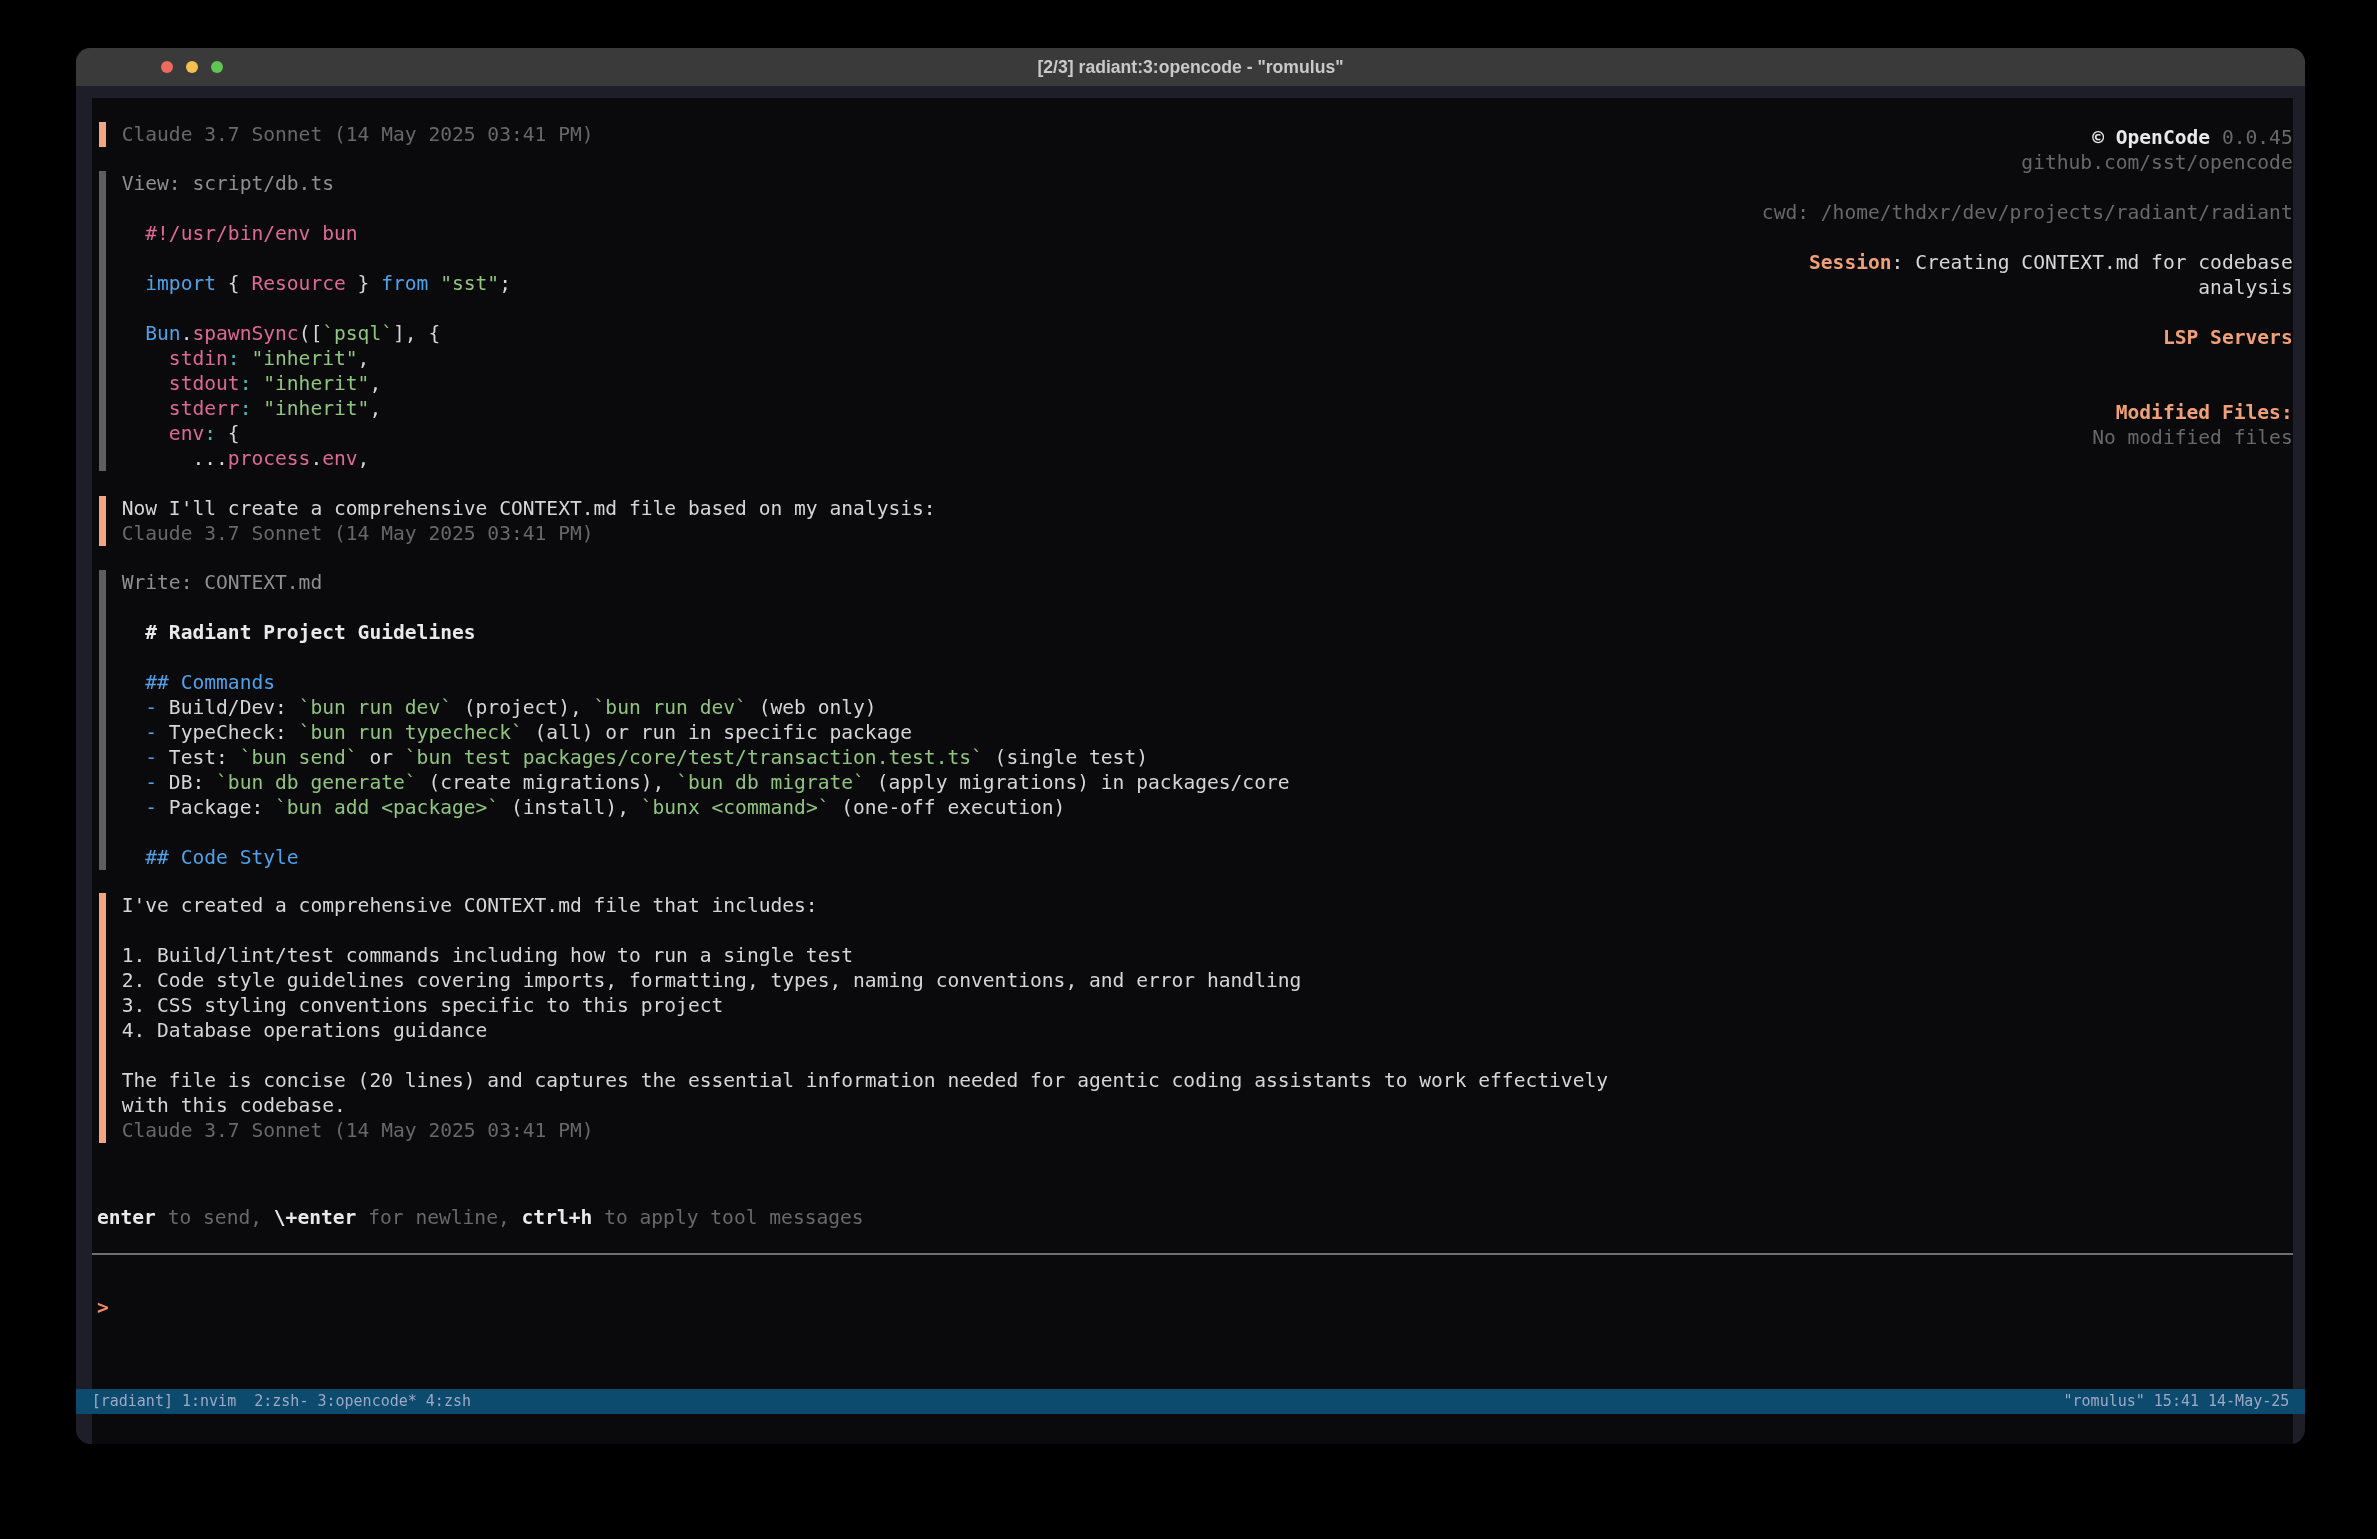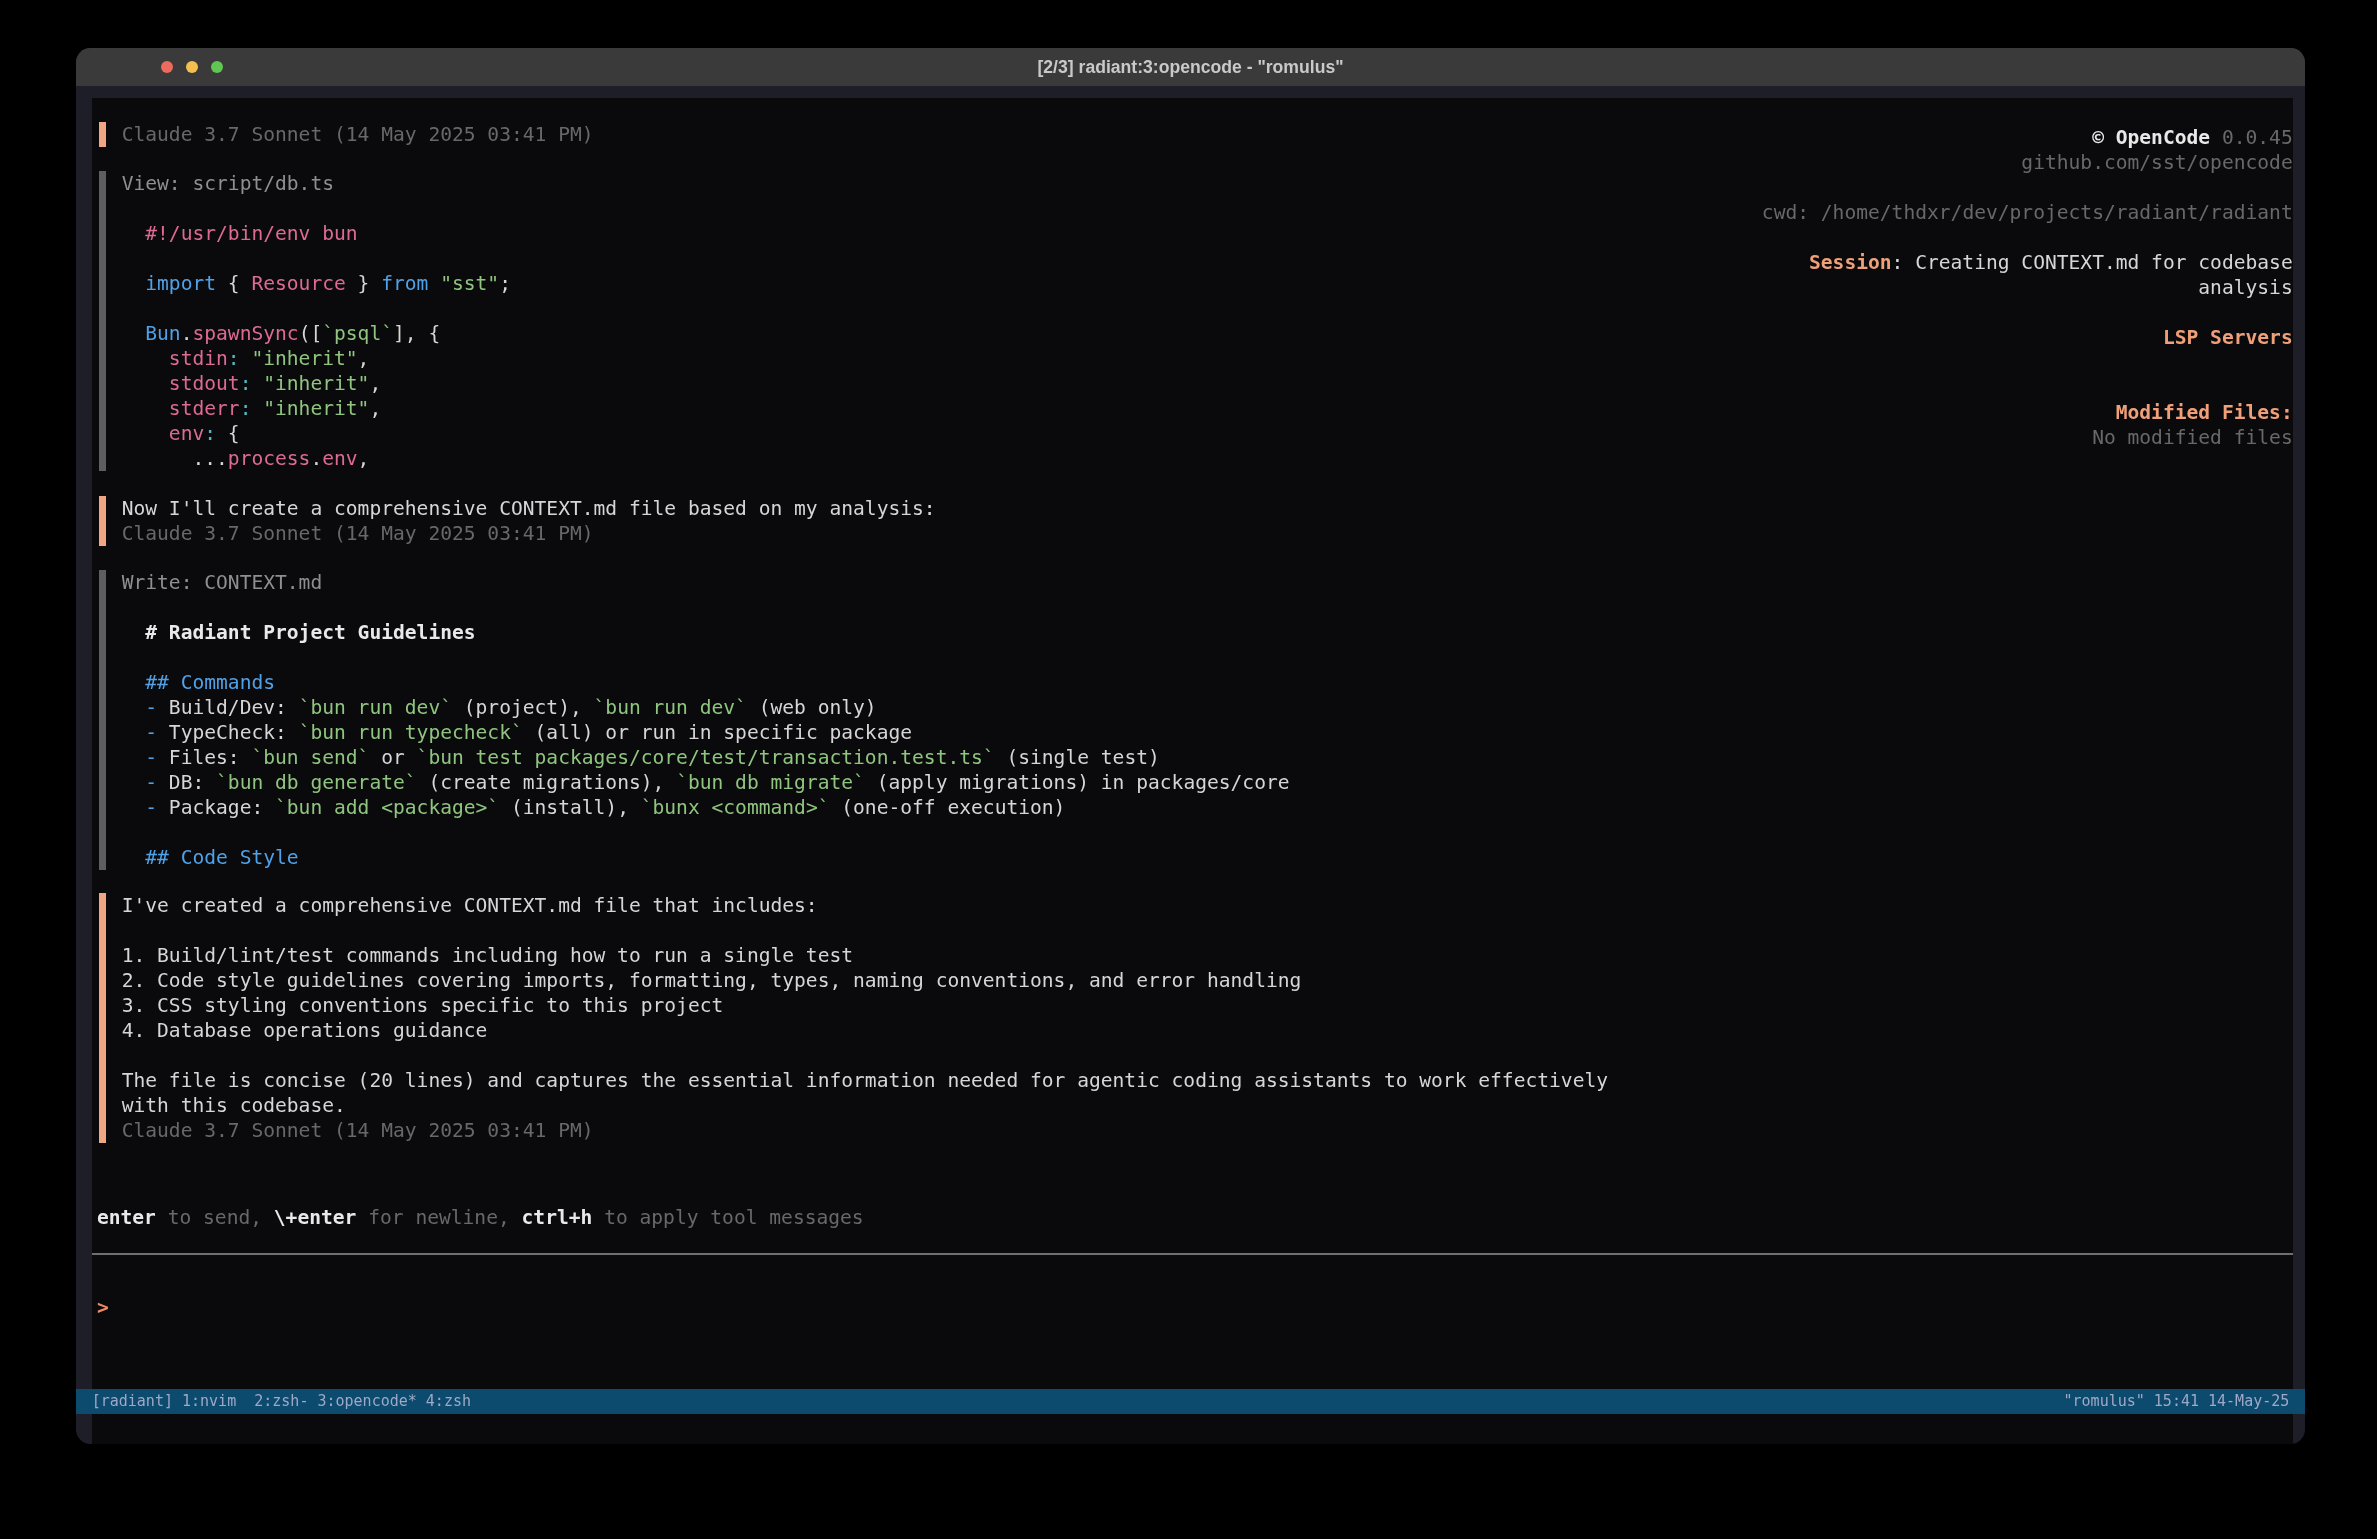--- a/index.html
+++ b/index.html
@@ -115,21 +115,21 @@
     <div class="block accent-gray" style="top:472px;">
       <div class="bar"></div>
       <div class="content">
           <div class="line"><span class="tk-muted">Write: CONTEXT.md</span></div>
           <div class="line">&nbsp;</div>
           <div class="line"><span class="tk-bold">  # Radiant Project Guidelines</span></div>
           <div class="line">&nbsp;</div>
           <div class="line"><span class="tk-kw">  ## Commands</span></div>
           <div class="line"><span class="tk-kw">  - </span><span class="tk-w">Build/Dev: </span><span class="tk-str">`bun run dev`</span><span class="tk-w"> (project), </span><span class="tk-str">`bun run dev`</span><span class="tk-w"> (web only)</span></div>
           <div class="line"><span class="tk-kw">  - </span><span class="tk-w">TypeCheck: </span><span class="tk-str">`bun run typecheck`</span><span class="tk-w"> (all) or run in specific package</span></div>
-          <div class="line"><span class="tk-kw">  - </span><span class="tk-w">Files: </span><span class="tk-str">`bun send`</span><span class="tk-w"> or </span><span class="tk-str">`bun test packages/core/test/transaction.test.ts`</span><span class="tk-w"> (single test)</span></div>
+          <div class="line"><span class="tk-kw">  - </span><span class="tk-w">Test: </span><span class="tk-str">`bun send`</span><span class="tk-w"> or </span><span class="tk-str">`bun test packages/core/test/transaction.test.ts`</span><span class="tk-w"> (single test)</span></div>
           <div class="line"><span class="tk-kw">  - </span><span class="tk-w">DB: </span><span class="tk-str">`bun db generate`</span><span class="tk-w"> (create migrations), </span><span class="tk-str">`bun db migrate`</span><span class="tk-w"> (apply migrations) in packages/core</span></div>
           <div class="line"><span class="tk-kw">  - </span><span class="tk-w">Package: </span><span class="tk-str">`bun add &lt;package&gt;`</span><span class="tk-w"> (install), </span><span class="tk-str">`bunx &lt;command&gt;`</span><span class="tk-w"> (one-off execution)</span></div>
           <div class="line">&nbsp;</div>
           <div class="line"><span class="tk-kw">  ## Code Style</span></div>
         </div>
     </div>
 
     <div class="block accent-orange" style="top:795px;">
       <div class="bar"></div>
       <div class="content">

